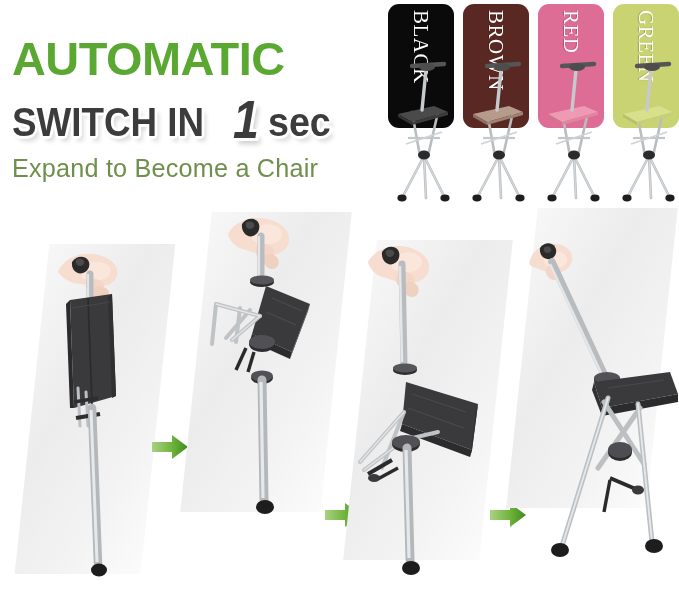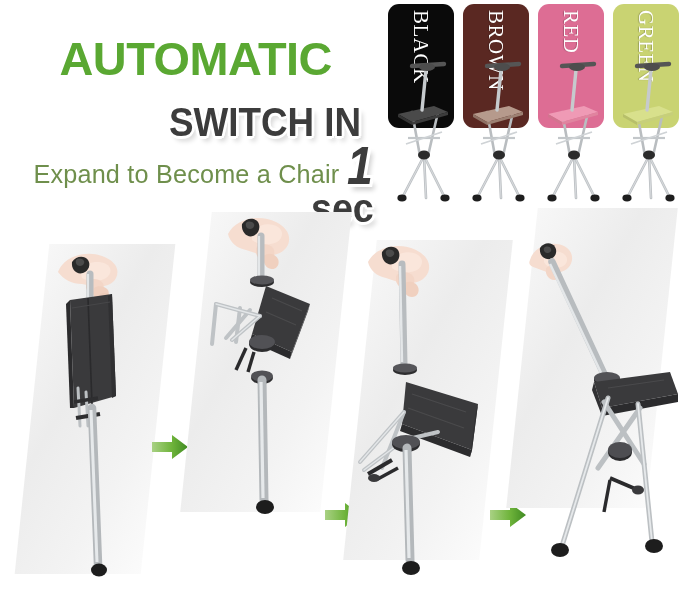--- a/index.html
+++ b/index.html
@@ -6,34 +6,33 @@
   body{
     width:679px;height:601px;
     background:#ffffff;
     font-family:"Liberation Sans", sans-serif;
     overflow:hidden;
     position:relative;
   }
   .stage{position:absolute;left:0;top:0;width:679px;height:601px;background:#fff;overflow:hidden;}
 
   
-  .headline{position:absolute;left:6px;top:36px;width:372px;text-align:center;}
+  .headline{position:absolute;left:12px;top:36px;width:372px;}
   .hl-main{
     font-size:46px;line-height:46px;font-weight:bold;
     letter-spacing:-0.5px;
     color:#5aa832;
     font-family:"Liberation Sans", sans-serif;
     transform:scaleX(1.02);transform-origin:left center;
     white-space:nowrap;
   }
   .hl-row2{
-    margin-top:20px;
+    margin-top:14px;
     display:flex;align-items:flex-end;white-space:nowrap;
     height:46px;
-    flex-direction:column;
   }
   .hl-switch{
     font-size:40px;line-height:40px;font-weight:bold;
     color:#3c3c3c;letter-spacing:0px;
     transform:scaleX(0.92);transform-origin:left bottom;
     text-shadow:
       2px 2px 0 #ffffff, -2px 2px 0 #ffffff, 2px -2px 0 #ffffff, -2px -2px 0 #ffffff,
       0 3px 0 #ffffff, 3px 0 0 #ffffff, 0 -3px 0 #ffffff, -3px 0 0 #ffffff,
       4px 5px 5px rgba(0,0,0,0.18);
   }

